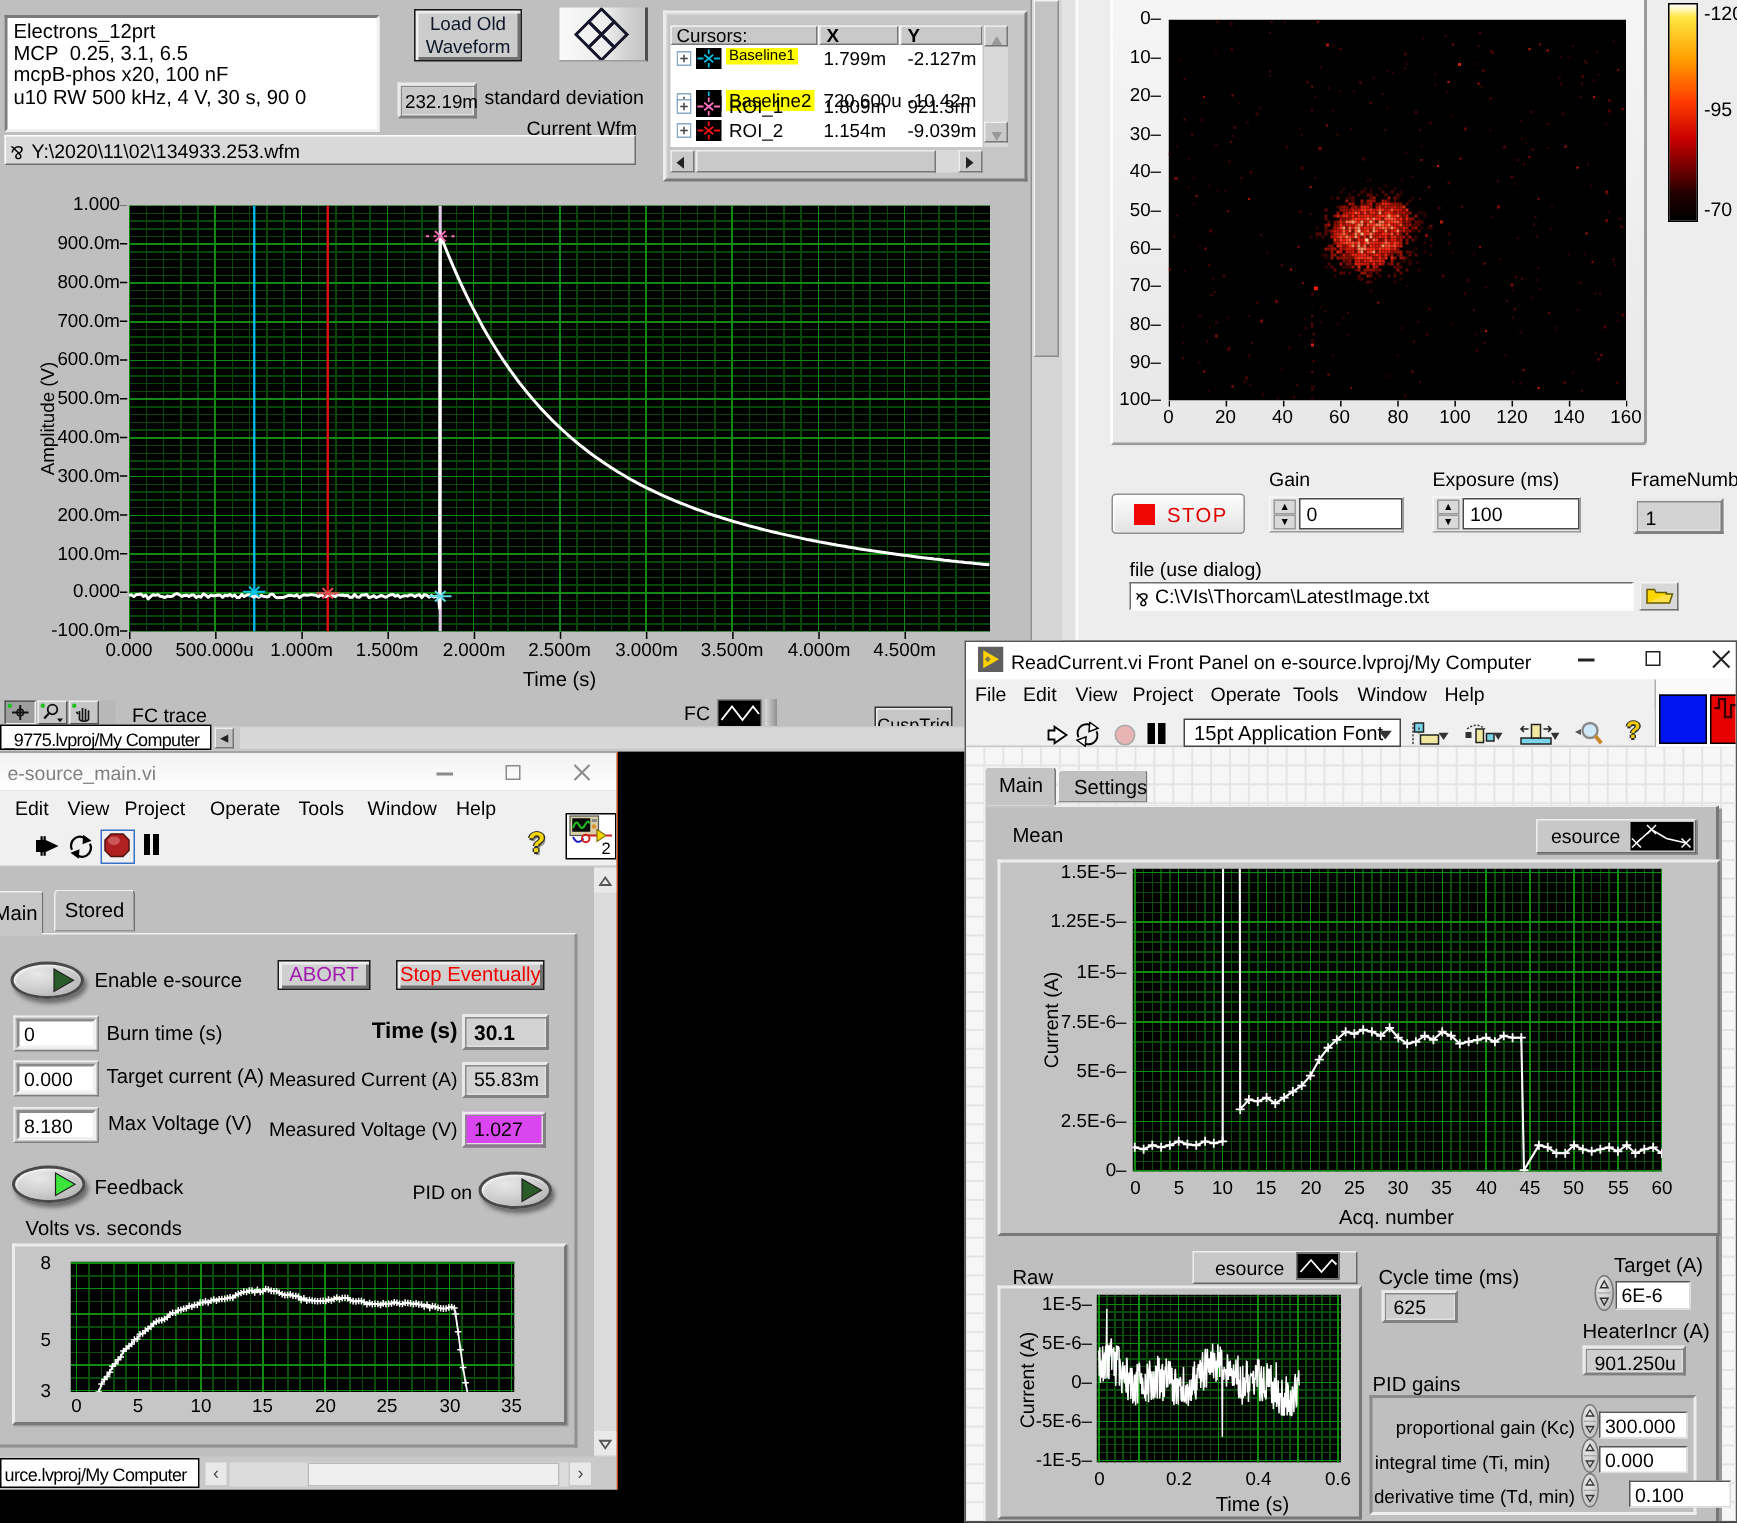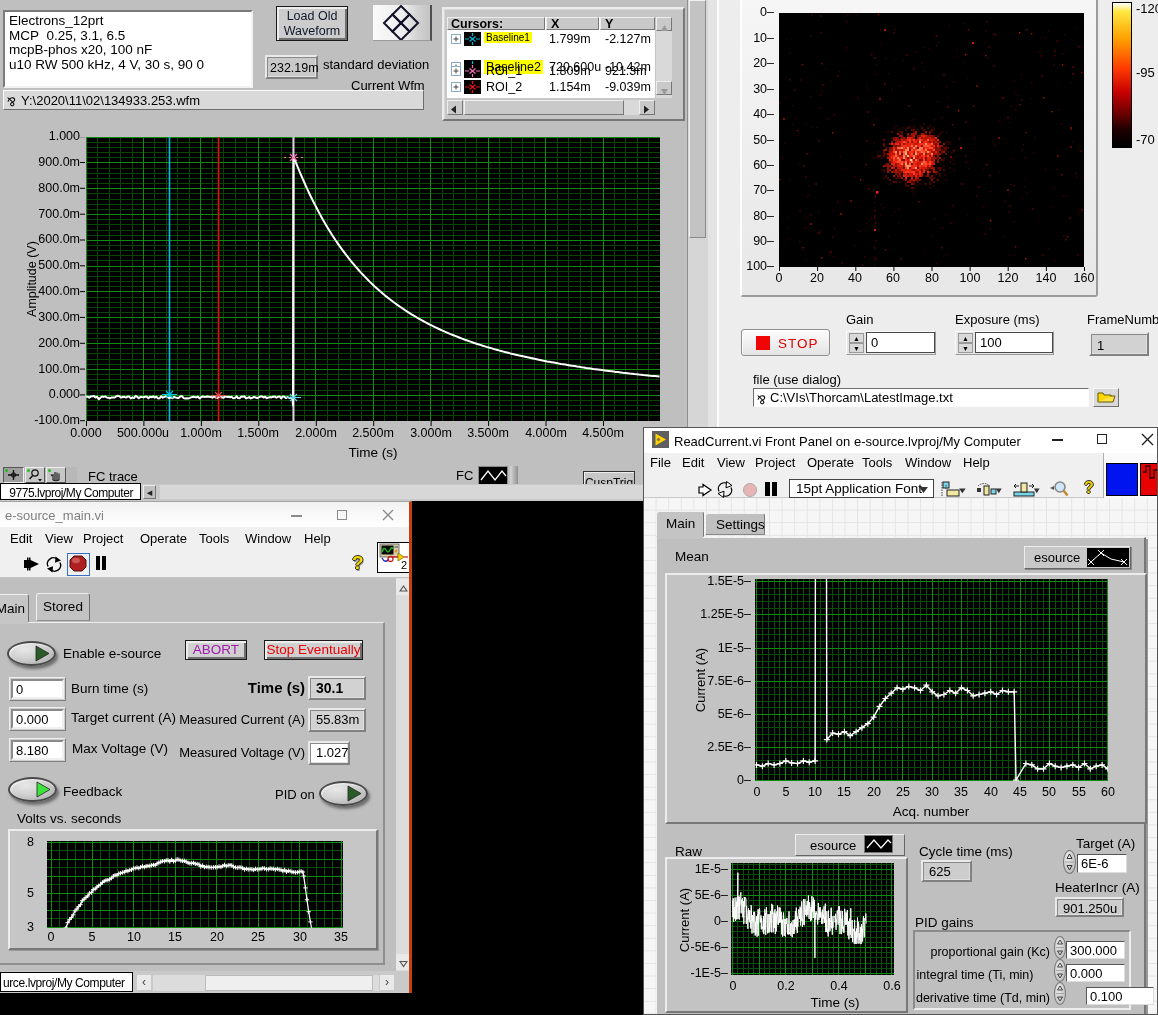--- a/index.html
+++ b/index.html
@@ -106,21 +106,21 @@
   <div class="xlab" style="left:281px;top:427px;width:70px">2.000m</div>
   <div class="xlab" style="left:338px;top:427px;width:70px">2.500m</div>
   <div class="xlab" style="left:396px;top:427px;width:70px">3.000m</div>
   <div class="xlab" style="left:453px;top:427px;width:70px">3.500m</div>
   <div class="xlab" style="left:511px;top:427px;width:70px">4.000m</div>
   <div class="xlab" style="left:568px;top:427px;width:70px">4.500m</div>
   <div class="xlab" style="left:343px;top:446px;width:60px;font-size:13.5px">Time (s)</div>
 
   <div class="ab" style="left:442px;top:7px;width:243px;height:114px;background:#c6c6c6;border:2px solid;border-color:#ececec #787878 #787878 #ececec;box-shadow:inset 1px 1px 0 #d8d8d8">
     <div class="ab" style="left:3px;top:8px;width:208px;height:81px;background:#fff;overflow:hidden">
-    <div class="ab" style="left:0;top:0;width:98px;height:13px;background:#c9c9c9;border:1px solid;border-color:#eee #777 #777 #eee;font-size:12.5px;font-weight:bold;padding-left:3px;line-height:12px">Cursors:</div>
+    <div class="ab" style="left:0;top:0;width:98px;height:13px;background:#c9c9c9;border:1px solid;border-color:#eee #777 #777 #eee;font-size:12.5px;font-weight:normal;padding-left:3px;line-height:12px">Cursors:</div>
     <div class="ab" style="left:99px;top:0;width:53px;height:13px;background:#c9c9c9;border:1px solid;border-color:#eee #777 #777 #eee;font-size:12.5px;font-weight:bold;padding-left:4px;line-height:12px">X</div>
     <div class="ab" style="left:153px;top:0;width:55px;height:13px;background:#c9c9c9;border:1px solid;border-color:#eee #777 #777 #eee;font-size:12.5px;font-weight:bold;padding-left:4px;line-height:12px">Y</div>
     <div class="ab" style="left:0;top:14px;width:208px;height:16px">
     <svg class="ab" style="left:4px;top:3px" width="10" height="10">
             <rect x="0.5" y="0.5" width="9" height="9" fill="#fff" stroke="#8aa8c8"></rect>
             <path d="M2.5 5 H7.5 M5 2.5 V7.5" stroke="#444" stroke-width="1"></path>
           </svg>
     <div class="ab" style="left:17px;top:1px;width:17px;height:14px;background:#000"><svg width="17" height="14">
               <g stroke="#00b8d8" stroke-width="1.2" fill="none">
                 <path d="M1 7 H5 M12 7 H16"></path>
@@ -1294,21 +1294,21 @@
   <div class="ab" style="left:385px;top:388px;width:26px;height:19px;background:#d8d8d8;border:1px solid;border-color:#f6f6f6 #6f6f6f #6f6f6f #f6f6f6">
     <svg width="24" height="17" viewBox="0 0 24 17">
         <g>
           <path d="M4 13 L6 7 L21 7 L19 13 Z" fill="#ffe24a" stroke="#635a00" stroke-width="1"></path>
           <path d="M4 13 L4 4 L9 4 L10 6 L17 6 L17 7" fill="#ffd700" stroke="#635a00" stroke-width="1"></path>
         </g>
       </svg>
   </div>
 </div>
 
-<div class="ab" style="left:0;top:501px;width:412px;height:492px;background:#bfbfbf;border-top:1px solid #a5a5a5;border-right:3px solid #c2410c;overflow:hidden">
+<div class="ab" style="left:0;top:501px;width:412px;height:492px;background:#bfbfbf;border-top:1px solid #a5a5a5;border-right:1px solid #c2410c;overflow:hidden">
 
   <div class="ab" style="left:0;top:0;width:411px;height:25px;background:linear-gradient(#f2f2f2,#ffffff)">
     <span class="ab" style="left:5px;top:6px;font-size:13px;color:#808080">e-source_main.vi</span>
     <div class="ab" style="left:291px;top:13px;width:11px;height:1.5px;background:#8a8a8a"></div>
     <div class="ab" style="left:337px;top:8px;width:10px;height:10px;border:1.5px solid #8a8a8a"></div>
     <svg class="ab" style="left:382px;top:7px" width="12" height="12">
         <path d="M1 1 L11 11 M11 1 L1 11" stroke="#8a8a8a" stroke-width="1.4"></path>
       </svg>
   </div>
 
@@ -1381,21 +1381,21 @@
     <div class="ind" style="left:308px;top:98px;width:58px;height:24px;font-weight:bold;font-size:14px;background:#d2d2d2">30.1</div>
     <div class="ab" style="left:9px;top:129px;width:57px;height:24px;background:#cdcdcd;border:1px solid;border-color:#efefef #7f7f7f #7f7f7f #efefef"></div>
     <div class="inp" style="left:11px;top:131px;width:53px;height:20px">0.000</div>
     <div class="lbl" style="left:71px;top:133px;font-size:13.5px">Target current (A)</div>
     <div class="lbl" style="left:150px;top:135px;width:155px;text-align:right;font-size:13px">Measured Current (A)</div>
     <div class="ind" style="left:308px;top:130px;width:58px;height:24px;background:#d2d2d2">55.83m</div>
     <div class="ab" style="left:9px;top:160px;width:57px;height:24px;background:#cdcdcd;border:1px solid;border-color:#efefef #7f7f7f #7f7f7f #efefef"></div>
     <div class="inp" style="left:11px;top:162px;width:53px;height:20px">8.180</div>
     <div class="lbl" style="left:72px;top:164px;font-size:13.5px">Max Voltage (V)</div>
     <div class="lbl" style="left:150px;top:168px;width:155px;text-align:right;font-size:13px">Measured Voltage (V)</div>
-    <div class="ind" style="left:308px;top:163px;width:42px;height:24px;background:#ffffff">1.027</div>
+    <div class="ind" style="left:308px;top:163px;width:56px;height:24px;background:#d946ef">1.027</div>
 
     <div class="ab" style="left:8px;top:199px;width:49px;height:25px;border-radius:50%;background:radial-gradient(ellipse at 35% 30%, #e8e8e8 0%, #d0d0d0 45%, #a8a8a8 100%);border:2px solid #4a4a4a;box-shadow:2px 3px 3px rgba(40,40,40,0.55), inset 1px 1px 2px #f8f8f8"><svg width="45" height="21">
           <path d="M27 3 L40 10.5 L27 18 Z" fill="#3ce43c" stroke="#222" stroke-width="0.8"></path>
         </svg></div>
     <div class="lbl" style="left:63px;top:207px;font-size:13.5px">Feedback</div>
     <div class="lbl" style="left:275px;top:210px;font-size:13px">PID on</div>
     <div class="ab" style="left:319px;top:203px;width:49px;height:25px;border-radius:50%;background:radial-gradient(ellipse at 35% 30%, #e8e8e8 0%, #d0d0d0 45%, #a8a8a8 100%);border:2px solid #4a4a4a;box-shadow:2px 3px 3px rgba(40,40,40,0.55), inset 1px 1px 2px #f8f8f8"><svg width="45" height="21">
           <path d="M27 3 L40 10.5 L27 18 Z" fill="#2a5c2a" stroke="#222" stroke-width="0.8"></path>
         </svg></div>
     <div class="lbl" style="left:17px;top:234px;font-size:13.5px">Volts vs. seconds</div>

